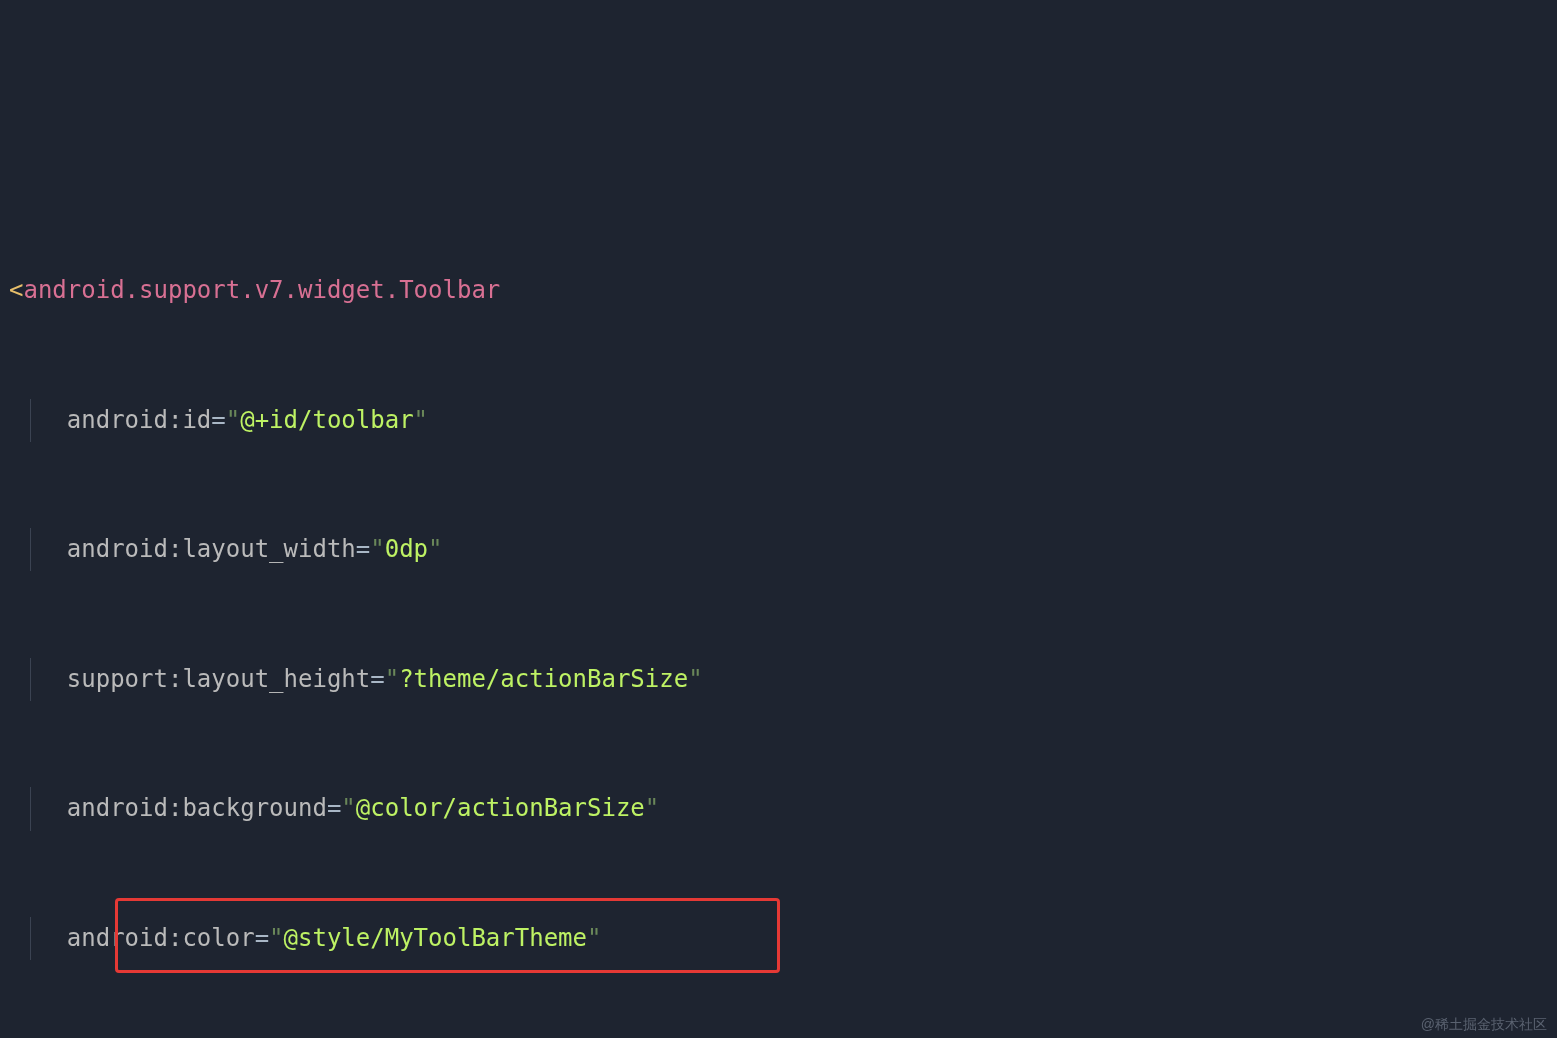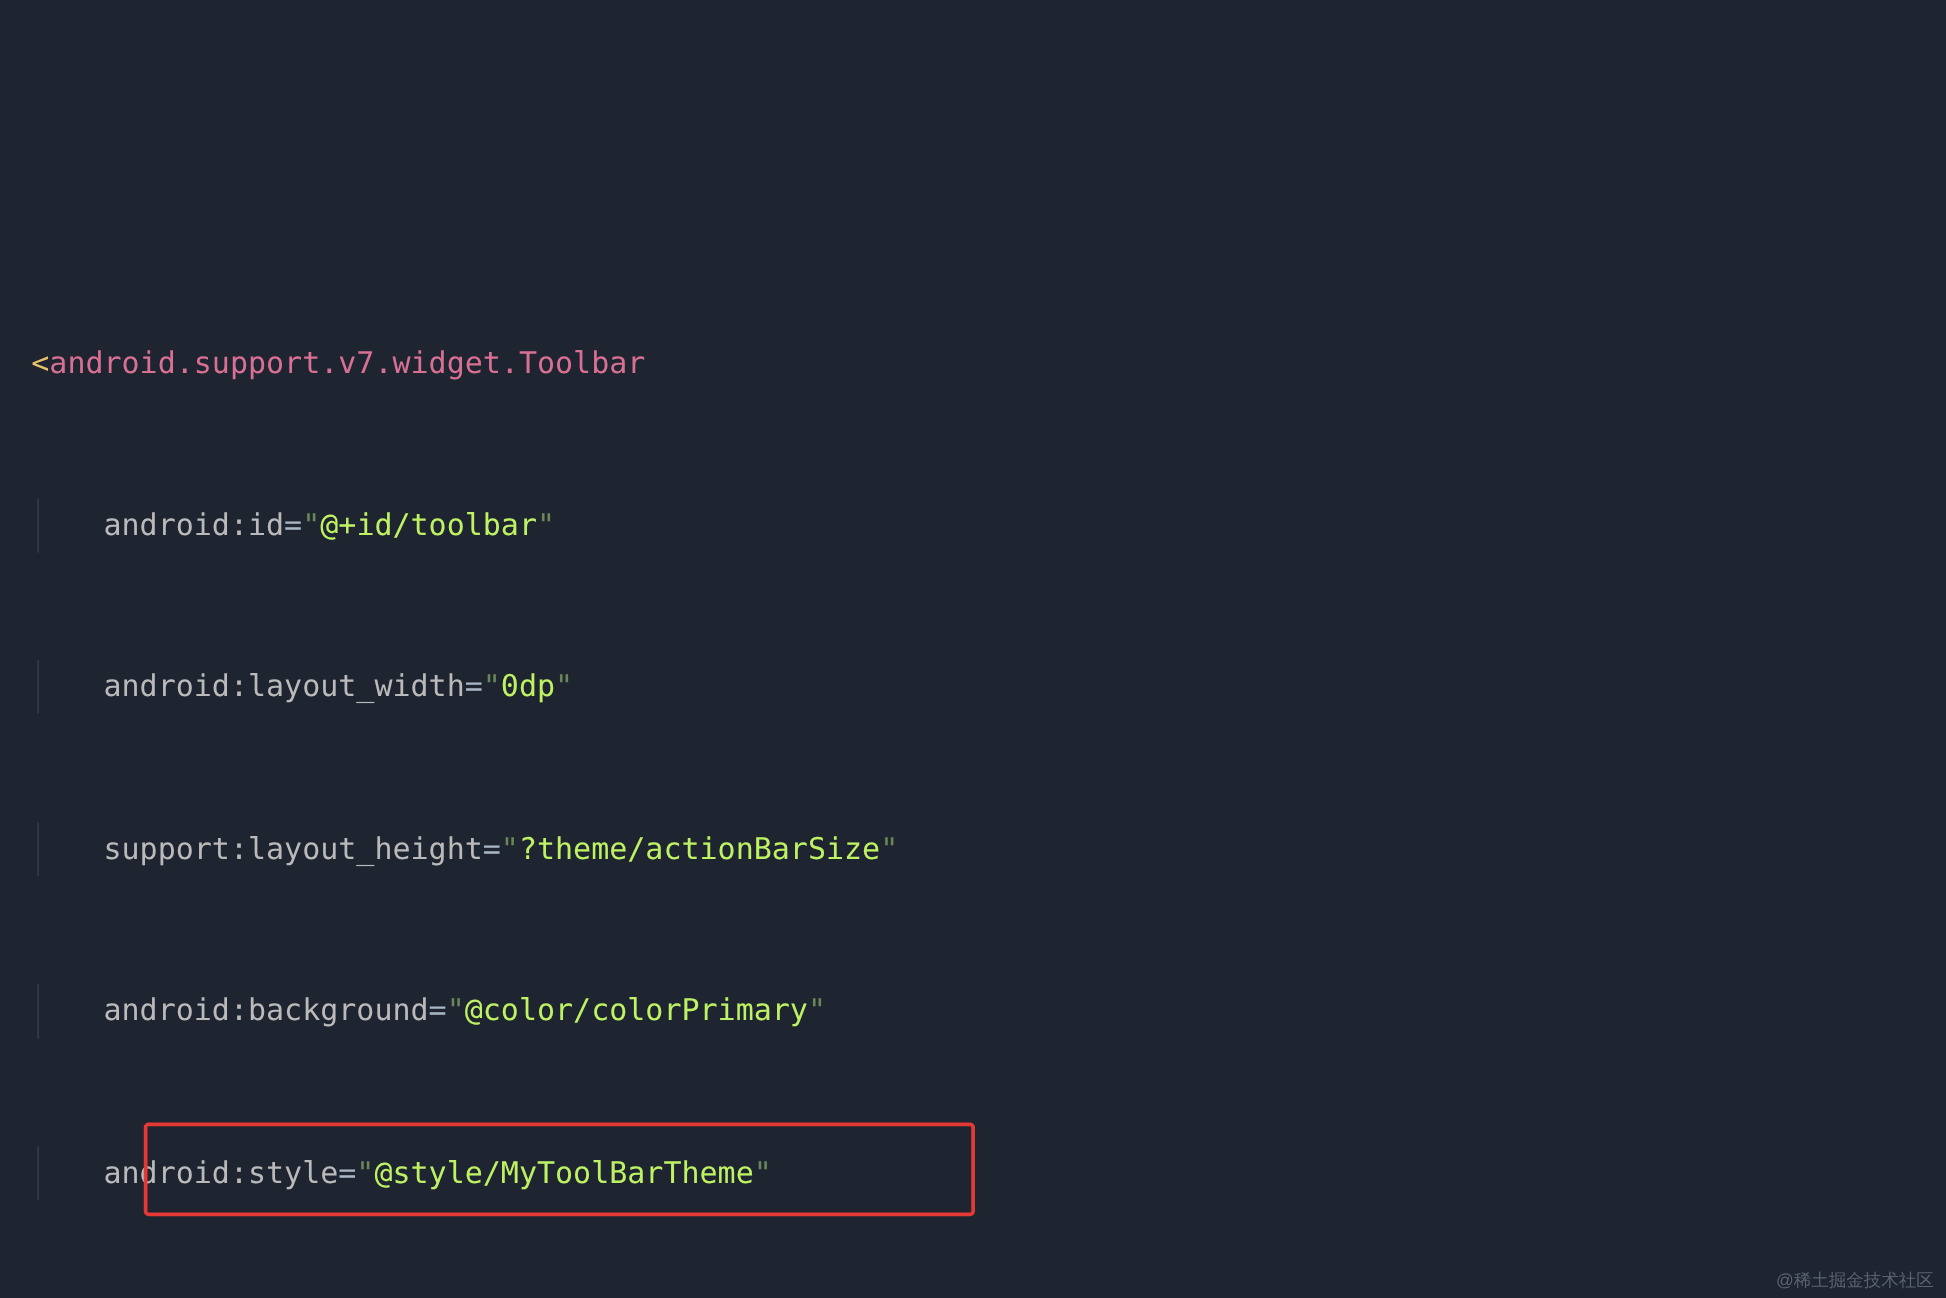--- a/index.html
+++ b/index.html
@@ -11,21 +11,21 @@
     background: #1e2430;
     font-family: "SimSun", "NSimSun", "Consolas", monospace;
     font-size: 24px;
     color: #a9b7c6;
     padding: 10px 0;
     width: 1557px;
     line-height: 1.8;
     white-space: pre;
   }
   .line {
-    padding-left: 25px;
+    padding-left: 9px;
     position: relative;
   }
   .indent-guide {
     border-left: 1px solid #3b4352;
     position: absolute;
     top: 0;
     bottom: 0;
   }
   .tag-bracket { color: #e8bf6a; }
   .tag-name { color: #d87093; }
@@ -60,23 +60,23 @@
 <div class="container">
 
 <div class="line"><span class="tag-bracket">&lt;</span><span class="tag-name">android.support.v7.widget.Toolbar</span></div>
 
 <div class="line"><span class="indent-guide guide1"></span>    <span class="attr-name">android:id</span><span class="eq">=</span><span class="quote">"</span><span class="attr-val">@+id/toolbar</span><span class="quote">"</span></div>
 
 <div class="line"><span class="indent-guide guide1"></span>    <span class="attr-name">android:layout_width</span><span class="eq">=</span><span class="quote">"</span><span class="attr-val">0dp</span><span class="quote">"</span></div>
 
 <div class="line"><span class="indent-guide guide1"></span>    <span class="attr-name">support:layout_height</span><span class="eq">=</span><span class="quote">"</span><span class="attr-val">?theme/actionBarSize</span><span class="quote">"</span></div>
 
-<div class="line"><span class="indent-guide guide1"></span>    <span class="attr-name">android:background</span><span class="eq">=</span><span class="quote">"</span><span class="attr-val">@color/colorPrimary</span><span class="quote">"</span></div>
+<div class="line"><span class="indent-guide guide1"></span>    <span class="attr-name">android:background</span><span class="eq">=</span><span class="quote">"</span><span class="attr-val">@color/actionBarSize</span><span class="quote">"</span></div>
 
-<div class="line"><span class="indent-guide guide1"></span>    <span class="attr-name">android:style</span><span class="eq">=</span><span class="quote">"</span><span class="attr-val">@style/MyToolBarTheme</span><span class="quote">"</span></div>
+<div class="line"><span class="indent-guide guide1"></span>    <span class="attr-name">android:color</span><span class="eq">=</span><span class="quote">"</span><span class="attr-val">@style/MyToolBarTheme</span><span class="quote">"</span></div>
 
 
 
 
 
 
 
 
 
 

